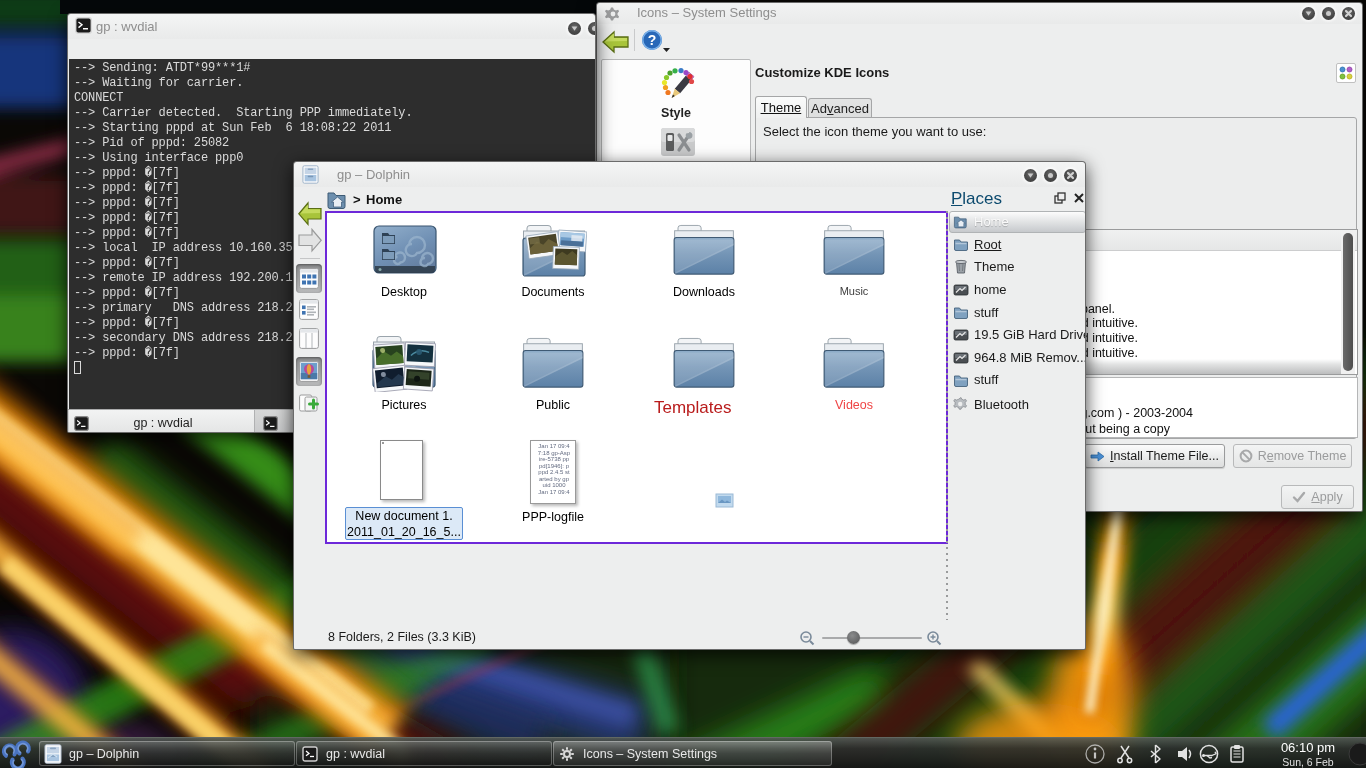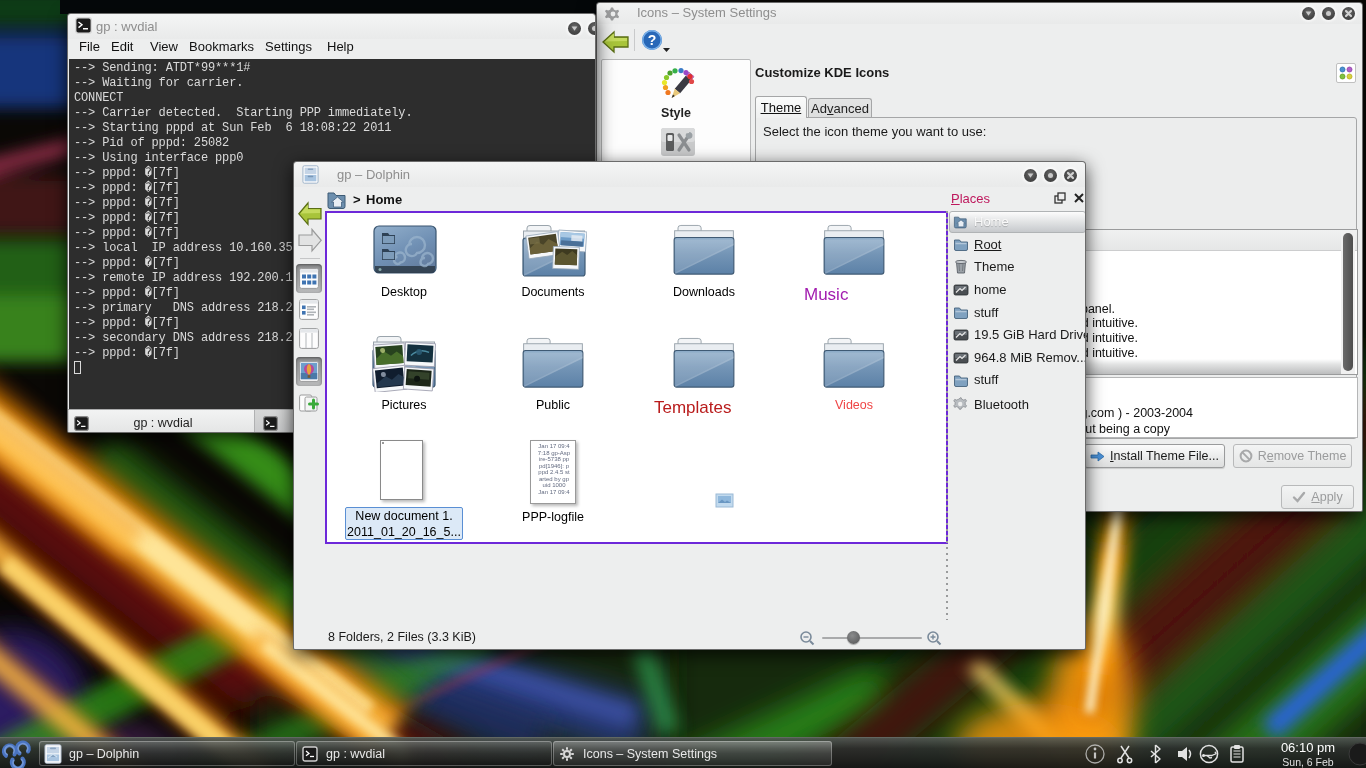--- a/index.html
+++ b/index.html
@@ -251,28 +251,20 @@
         <svg class="btnglyph" width="13" height="13">
           <path d="M3.6 4.6 h5.8 L6.5 8.8z" fill="#c9c9c9"></path>
         </svg>
       </div>
   <div class="wbtn" style="left:520px;top:7.5px">
         <svg class="btnglyph" width="13" height="13">
           <circle cx="6.5" cy="6.5" r="2.5" fill="#c9c9c9"></circle>
         </svg>
       </div>
 
-  <div class="abs" style="left:0;top:25px;width:100%;height:20px;font-size:13px;color:#111;">
-    <span class="abs" style="left:11px">File</span>
-    <span class="abs" style="left:43px">Edit</span>
-    <span class="abs" style="left:82px">View</span>
-    <span class="abs" style="left:121px">Bookmarks</span>
-    <span class="abs" style="left:197px">Settings</span>
-    <span class="abs" style="left:259px">Help</span>
-  </div>
 
   <div class="abs" style="left:1px;top:45px;width:527px;height:350px;background:#2d2d2d;overflow:hidden;font-family:'Liberation Mono',monospace;font-size:12px;letter-spacing:-0.15px;line-height:15px;color:#dadada;white-space:pre;padding:2px 0 0 5px;">--&gt; Sending: ATDT*99***1#
 --&gt; Waiting for carrier.
 CONNECT
 --&gt; Carrier detected.  Starting PPP immediately.
 --&gt; Starting pppd at Sun Feb  6 18:08:22 2011
 --&gt; Pid of pppd: 25082
 --&gt; Using interface ppp0
 --&gt; pppd: �[7f]
 --&gt; pppd: �[7f]
@@ -472,21 +464,21 @@
     </svg>
     <svg class="abs" style="left:345px;top:11px" width="64" height="52" viewBox="0 0 64 54">
           <use href="#folder64"></use>
         </svg>
     <svg class="abs" style="left:495px;top:11px" width="64" height="52" viewBox="0 0 64 54">
           <use href="#folder64"></use>
         </svg>
     <div class="abs" style="left:27px;top:72px;width:100px;text-align:center;font-size:12.5px;color:#000">Desktop</div>
     <div class="abs" style="left:166px;top:72px;width:120px;text-align:center;font-size:12.5px;color:#000">Documents</div>
     <div class="abs" style="left:327px;top:72px;width:100px;text-align:center;font-size:12.5px;color:#000">Downloads</div>
-    <div class="abs" style="left:477px;top:72px;width:100px;text-align:left;font-size:17px;color:#a21caf">Music</div>
+    <div class="abs" style="left:477px;top:72px;width:100px;text-align:center;font-size:11px;color:#404040">Music</div>
 
     <svg class="abs" style="left:44px;top:121px" width="66" height="58" viewBox="0 0 66 58">
       <use href="#folder64" transform="translate(1,1)"></use>
       <g transform="rotate(-4 18 22)">
             <rect x="3" y="10" width="31" height="24" fill="#f6f8fa" stroke="#99a" stroke-width="0.8"></rect>
             <rect x="5" y="12" width="27" height="18" fill="#27421e"></rect>
             <path d="M5 24 l8-7 7 5 6-4 6 5 v7 h-27z" fill="#486e2a"></path>
             <circle cx="12" cy="16" r="2.5" fill="#b8c87a" opacity="0.8"></circle>
           </g>
       <g transform="rotate(3 50 20)">
@@ -529,21 +521,21 @@
     <div class="abs" style="left:176px;top:297px;width:100px;text-align:center;font-size:12.5px;color:#000">PPP-logfile</div>
 
     <svg class="abs" style="left:387px;top:279px" width="22" height="18" viewBox="0 0 22 18">
       <rect x="2" y="2" width="17" height="13" fill="#b8d4ec" opacity="0.85" stroke="#8aaed0" stroke-width="1"></rect>
       <rect x="4" y="4" width="13" height="7" fill="#90b8dc"></rect>
       <path d="M4 11 l4-3.5 3 2.5 2-1.5 4 2.5z" fill="#6a97c2"></path>
     </svg>
   </div>
 
   <div class="abs" style="left:657px;top:27px;width:130px;height:22px;">
-    <span style="font-size:13px;color:#be185d"><span style="text-decoration:underline">P</span>laces</span>
+    <span style="font-size:17px;color:#0c4a6e"><span style="text-decoration:underline">P</span>laces</span>
     <svg class="abs" style="left:103px;top:3px" width="12" height="12" viewBox="0 0 12 12">
           <rect x="1" y="4" width="7" height="7" fill="none" stroke="#333" stroke-width="1.3"></rect>
           <rect x="4" y="1" width="7" height="7" fill="#eee" stroke="#333" stroke-width="1.3"></rect>
         </svg>
     <svg class="abs" style="left:122px;top:3px" width="12" height="12" viewBox="0 0 12 12">
           <path d="M2 2 l8 8 M10 2 l-8 8" stroke="#222" stroke-width="2"></path>
         </svg>
   </div>
   <div class="abs" style="left:655px;top:49px;width:133px;height:409px;font-size:13px;color:#1a1a1a;">
     <div class="abs" style="left:0px;top:0px;width:137px;height:22px;background:linear-gradient(180deg,#fcfcfc,#c6c9cc);border:1px solid #b0b3b5;border-radius:3px;"></div>

